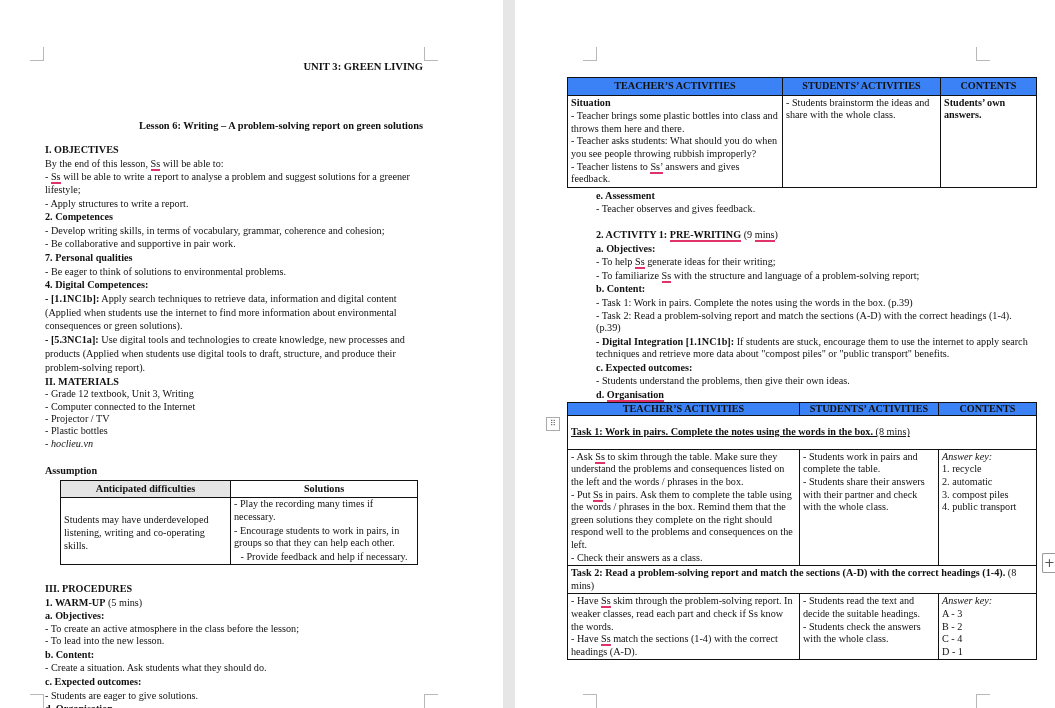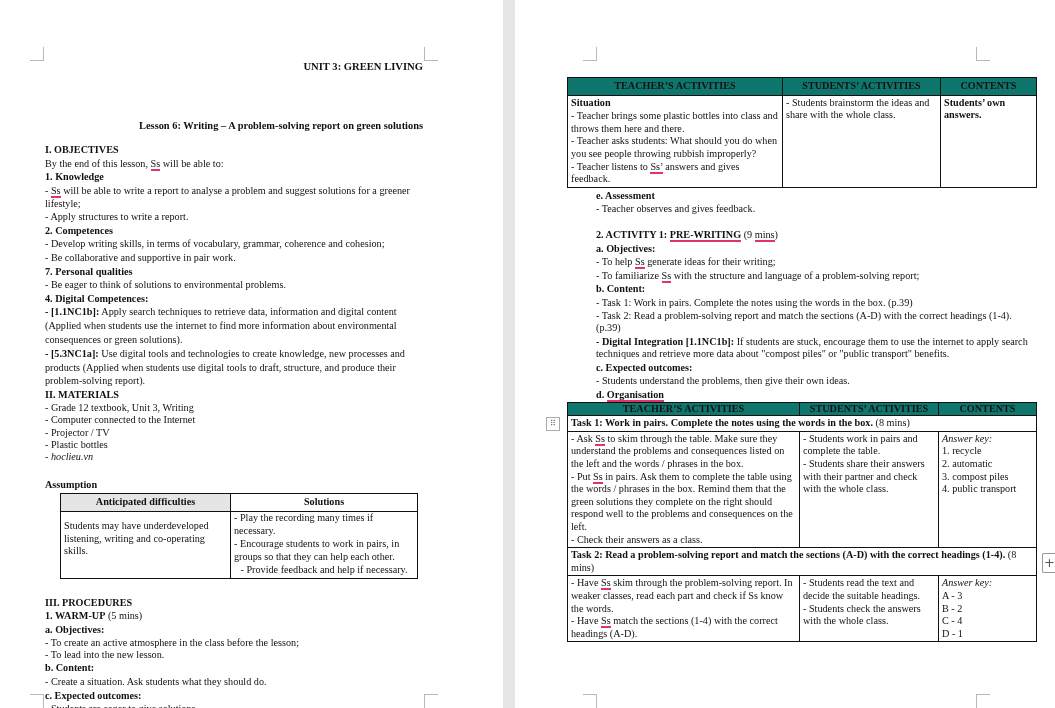--- a/index.html
+++ b/index.html
@@ -17,42 +17,41 @@
     .c-br { border-left-width: 1px; border-top-width: 1px; }
 
     .content { position: absolute; font-size: 10.2px; line-height: 13.6px; }
     .b { font-weight: bold; }
     .i { font-style: italic; }
     .center { text-align: right; }
     .sqs { border-bottom: 2px solid #e0336a; padding-bottom: 0; }
 
     table { border-collapse: collapse; width: 100%; font-size: 10.2px; line-height: 12.6px; }
     td, th { border: 1px solid #111; vertical-align: top; padding: 1px 3px; text-align: left; font-weight: normal; }
-    th { background: #0f766e; text-align: center; font-weight: bold; padding: 2px 3px; }
+    th { background: #3b82f6; text-align: center; font-weight: bold; padding: 2px 3px; }
 
     .handle { position: absolute; left: 546px; top: 417px; width: 14px; height: 14px; border: 1px solid #aaa; background: #fff; font-size: 8px; line-height: 12px; text-align: center; color: #666; font-family: "DejaVu Sans", sans-serif; }
     .plus-btn { position: absolute; left: 1042px; top: 553px; width: 14px; height: 20px; border: 1px solid #999; border-right: none; background: #fff; font-size: 13px; line-height: 18px; text-align: center; color: #555; font-family: "DejaVu Sans", sans-serif; border-radius: 2px 0 0 2px; }
   </style>
 </head>
 <body>
 
 <div class="page" id="page-left">
   <div class="corner c-tl" style="left:30px; top:47px;"></div>
   <div class="corner c-tr" style="left:424px; top:47px;"></div>
   <div class="corner c-bl" style="left:30px; top:694px;"></div>
   <div class="corner c-br" style="left:424px; top:694px;"></div>
 
   <div class="content" style="left:45px; top:60px; width:378px;">
     <div class="center b" style="font-size:10.6px; margin-left:-24px;">UNIT 3: GREEN LIVING</div>
     <div class="center b" style="font-size:10.4px; margin-left:-24px;margin-top:45px;">Lesson 6: Writing – A problem-solving report on green solutions</div>
     <div style="height:11px;"></div>
 
     <div class="b">I. OBJECTIVES</div>
     <div><span>By the end of this lesson, </span><span class="sqs">Ss</span><span> will be able to:</span></div>
-    <div class="b">1. Knowledge</div>
     <div style="line-height:12.6px; margin-top:1px;"><span>- </span><span class="sqs">Ss</span><span> will be able to write a report to analyse a problem and suggest solutions for a greener lifestyle;</span></div>
     <div>- Apply structures to write a report.</div>
     <div class="b">2. Competences</div>
     <div>- Develop writing skills, in terms of vocabulary, grammar, coherence and cohesion;</div>
     <div>- Be collaborative and supportive in pair work.</div>
     <div class="b">7. Personal qualities</div>
     <div>- Be eager to think of solutions to environmental problems.</div>
     <div class="b">4. Digital Competences:</div>
     <div style="line-height:13.8px;"><span class="b">- [1.1NC1b]:</span><span> Apply search techniques to retrieve data, information and digital content (Applied when students use the internet to find more information about environmental consequences or green solutions).</span></div>
     <div style="line-height:13.8px;"><span class="b">- [5.3NC1a]:</span><span> Use digital tools and technologies to create knowledge, new processes and products (Applied when students use digital tools to draft, structure, and produce their problem-solving report).</span></div>
@@ -65,21 +64,21 @@
     <div style="height:14px;"></div>
 
     <div class="b">Assumption</div>
     <table style="width:358px; margin-left:15px; margin-top:2px;">
       <tbody>
           <tr>
         <th style="background:#e5e5e5; width:170px;">Anticipated difficulties</th>
         <th style="background:#fff;">Solutions</th>
       </tr>
       <tr>
-        <td style="padding-top:8px;">Students may have underdeveloped listening, writing and co-operating skills.</td>
+        <td style="padding-top:16px;">Students may have underdeveloped listening, writing and co-operating skills.</td>
         <td style="padding-top:0;">
           <div>- Play the recording many times if necessary.</div>
           <div style="margin-top:1px;">- Encourage students to work in pairs, in groups so that they can help each other.</div>
           <div style="margin-top:1px;text-align:center;">- Provide feedback and help if necessary.</div>
         </td>
       </tr>
     </tbody>
       </table>
     <div style="height:17px;"></div>
 
@@ -141,21 +140,21 @@
     </div>
 
     <table>
       <tbody>
           <tr>
         <th style="width:232px; padding:0 3px;">TEACHER’S ACTIVITIES</th>
         <th style="width:139px; padding:0 3px;">STUDENTS’ ACTIVITIES</th>
         <th style="padding:0 3px;">CONTENTS</th>
       </tr>
       <tr>
-        <td colspan="3" style="padding:1px 3px;"><span class="b">Task 1: Work in pairs. Complete the notes using the words in the box.</span><span> (8 mins)</span></td>
+        <td colspan="3" style="padding:10px 3px;text-decoration:underline;"><span class="b">Task 1: Work in pairs. Complete the notes using the words in the box.</span><span> (8 mins)</span></td>
       </tr>
       <tr>
         <td>
           <div><span>- Ask </span><span class="sqs">Ss</span><span> to skim through the table. Make sure they understand the problems and consequences listed on the left and the words / phrases in the box.</span></div>
           <div><span>- Put </span><span class="sqs">Ss</span><span> in pairs. Ask them to complete the table using the words / phrases in the box. Remind them that the green solutions they complete on the right should respond well to the problems and consequences on the left.</span></div>
           <div>- Check their answers as a class.</div>
         </td>
         <td>
           <div>- Students work in pairs and complete the table.</div>
           <div>- Students share their answers with their partner and check with the whole class.</div>

